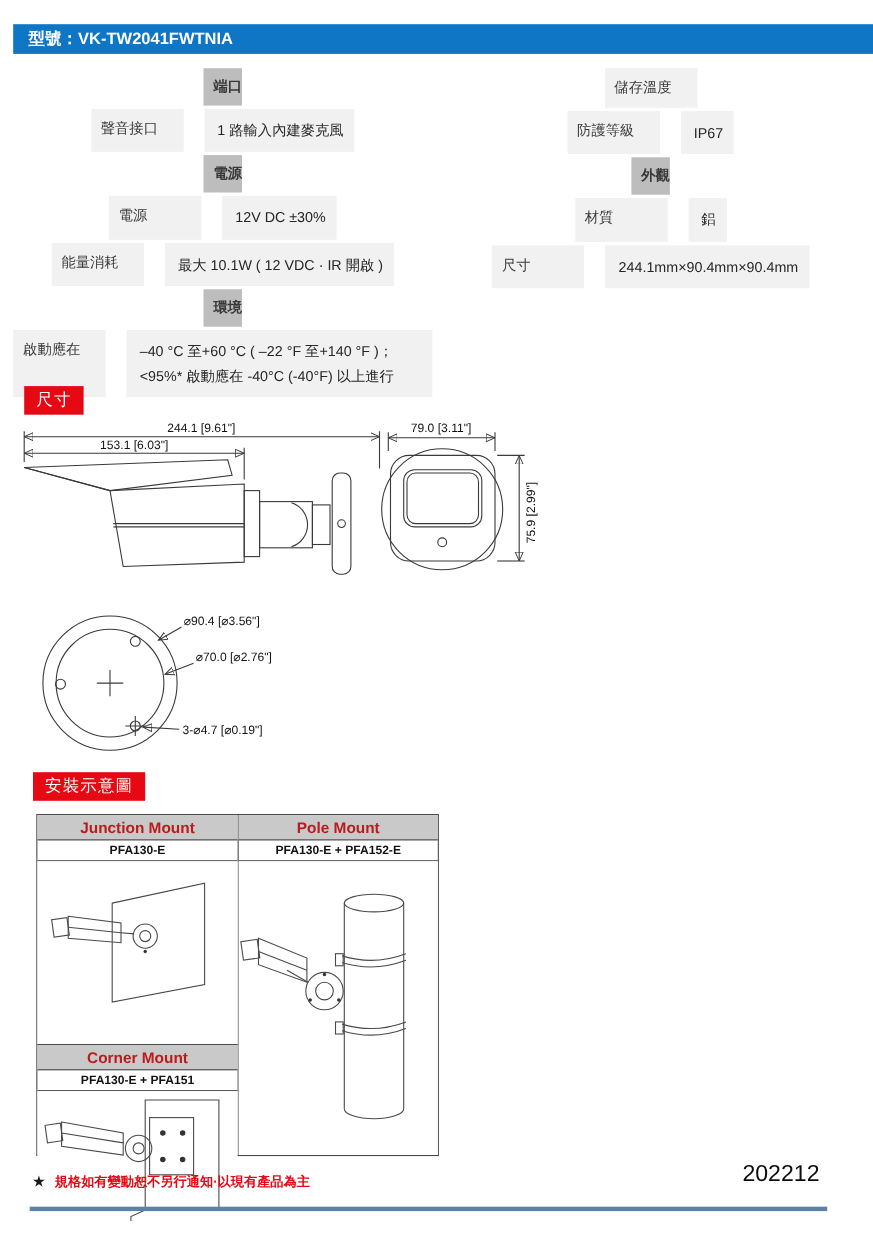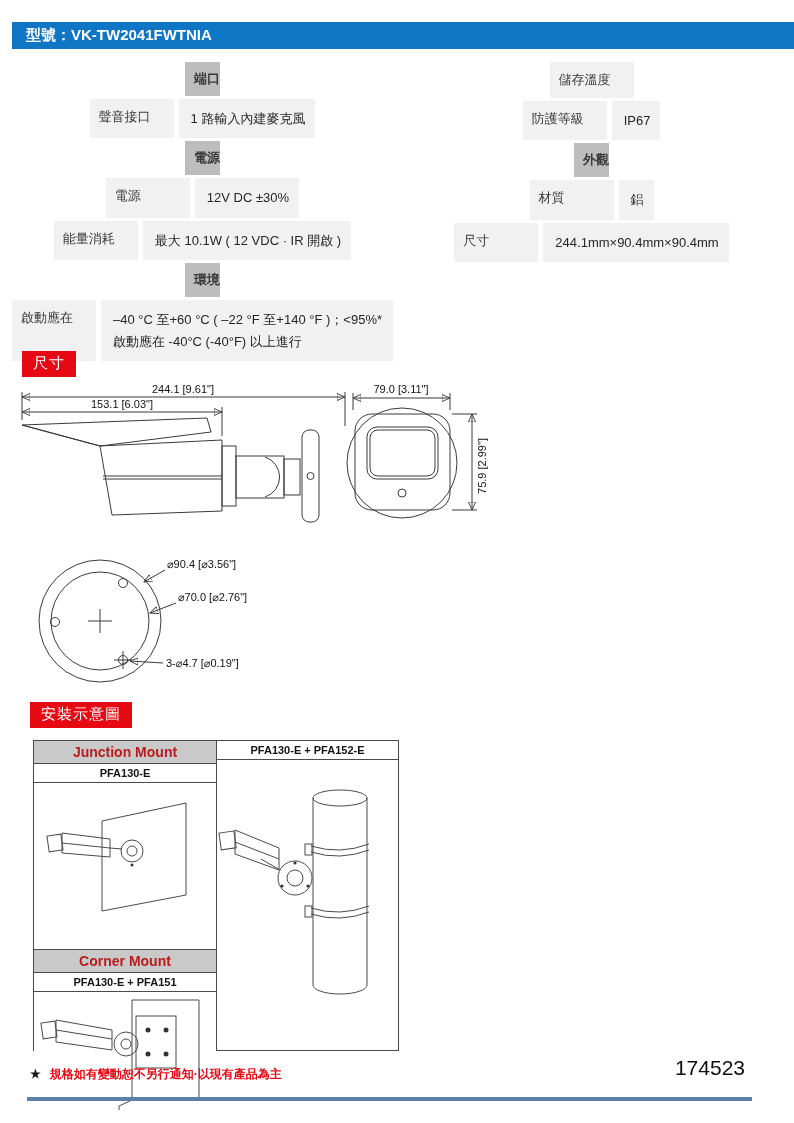--- a/index.html
+++ b/index.html
@@ -10,21 +10,21 @@
   
   .model-bar {
     position:absolute; left:12px; top:22px; width:788px; height:27px;
     background:#0f75c5; color:#ffffff; display:flex; align-items:center;
     box-sizing:border-box; padding-left:14px; font-size:15px; font-weight:bold;
   }
   
   .spec { position:absolute; top:62px; display:flex; flex-direction:column; gap:3px;align-items:center; }
   .spec.left  { left:12px;  width:381px; }
   .spec.right { left:403px; width:377px; }
-  .srow { display:flex; gap:5px; }
+  .srow { display:flex; gap:19px; }
   .srow .lbl {
     width:84px; background:#f1f1f1; box-sizing:border-box;
     padding:9px 2px 9px 9px; font-size:13px; color:#3a3a3a;
   }
   .srow .val {
     flex:1; background:#f1f1f1; box-sizing:border-box;
     padding:9px 10px 9px 12px; font-size:13px; color:#262626; line-height:1.65;
   }
   .shdr {
     background:#bdbdbd; color:#383838; font-weight:bold; font-size:13px;
@@ -228,20 +228,21 @@
           <circle cx="132" cy="62" r="2.5" class="dot"></circle>
           <circle cx="92" cy="52" r="12"></circle>
           <circle cx="92" cy="52" r="5"></circle>
           <rect x="8" y="30" width="14" height="16" transform="rotate(-8 15 38)"></rect>
           <polygon points="22,28 78,38 78,58 22,50"></polygon>
           <line x1="22" y1="38" x2="78" y2="47"></line>
         </svg>
       </div>
     </div>
     <div class="mcol rgt">
+      <div class="mhdr">Pole Mount</div>
       <div class="mpart">PFA130-E + PFA152-E</div>
       <div class="mdraw grow">
         <svg width="181" height="264" viewBox="0 0 181 264">
           <ellipse cx="123" cy="38" rx="27" ry="8"></ellipse>
           <line x1="96" y1="38" x2="96" y2="225"></line>
           <line x1="150" y1="38" x2="150" y2="225"></line>
           <path d="M96,225 A27,9 0 0 0 150,225"></path>
           <path d="M94,86 Q123,95 152,84"></path>
           <path d="M94,92 Q123,101 152,90"></path>
           <path d="M94,148 Q123,157 152,146"></path>
@@ -258,16 +259,16 @@
           <polygon points="18,70 62,88 62,110 18,94"></polygon>
           <line x1="18" y1="82" x2="62" y2="99"></line>
         </svg>
       </div>
     </div>
   </div>
 
   <div class="footnote">
     <span class="star">★</span><span class="txt">規格如有變動恕不另行通知·以現有產品為主</span>
   </div>
-  <div class="datecode">174523</div>
+  <div class="datecode">202212</div>
   <div class="footer-line"></div>
 
 </div>
 
 </body></html>

